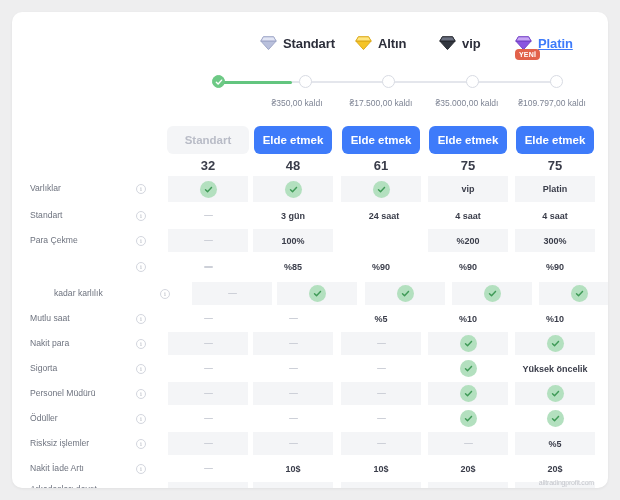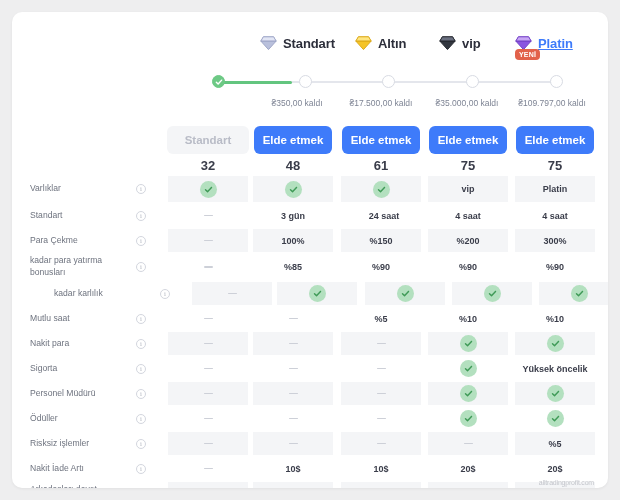--- a/index.html
+++ b/index.html
@@ -300,32 +300,28 @@
       </div>
       <div class="row" style="height: 25px;">
         <div class="rowlabel">Para Çekme</div>
         <div class="info-icon">i</div>
         <div class="cell shaded" style="left: 156px; width: 80px;">
           <span class="dash"></span>
         </div>
         <div class="cell shaded" style="left: 241px; width: 80px;">
           <span class="txt">100%</span>
         </div>
-        <div class="cell shaded" style="left: 329px; width: 80px;">
-          <span class="txt">%150</span>
-        </div>
         <div class="cell shaded" style="left: 416px; width: 80px;">
           <span class="txt">%200</span>
         </div>
         <div class="cell shaded" style="left: 503px; width: 80px;">
           <span class="txt">300%</span>
         </div>
       </div>
       <div class="row" style="height: 28px;">
-        <div class="rowlabel">kadar para yatırma bonusları</div>
         <div class="info-icon">i</div>
         <div class="cell" style="left: 156px; width: 80px;">
           <span class="dash"></span>
         </div>
         <div class="cell" style="left: 241px; width: 80px;">
           <span class="txt">%85</span>
         </div>
         <div class="cell" style="left: 329px; width: 80px;">
           <span class="txt">%90</span>
         </div>

